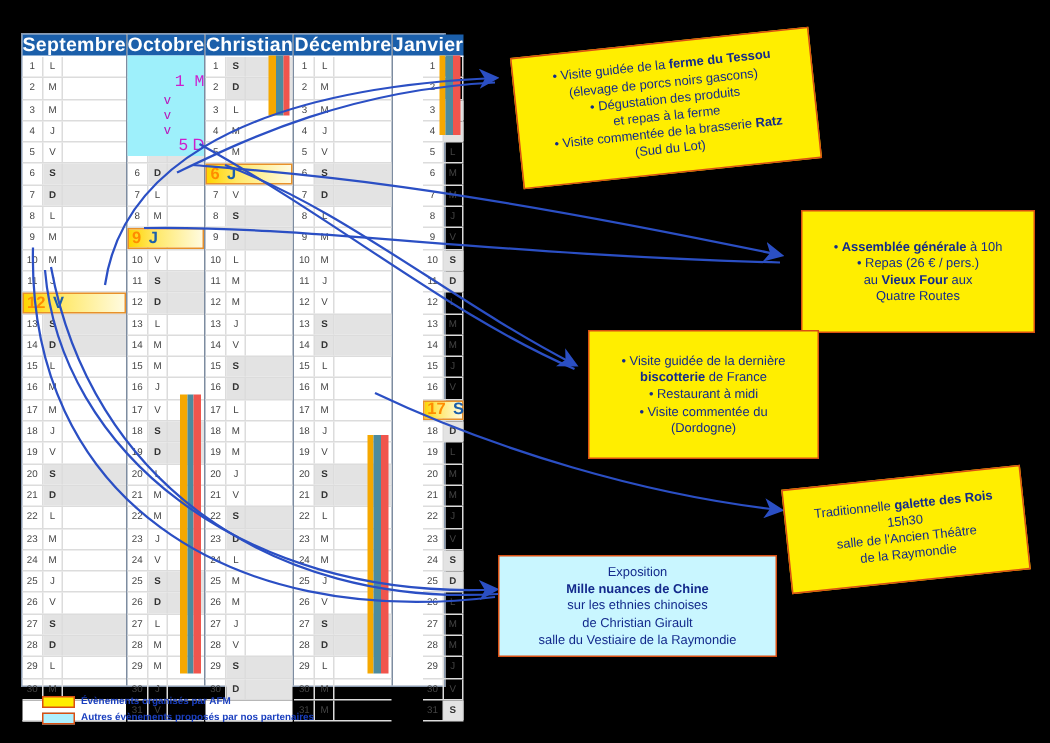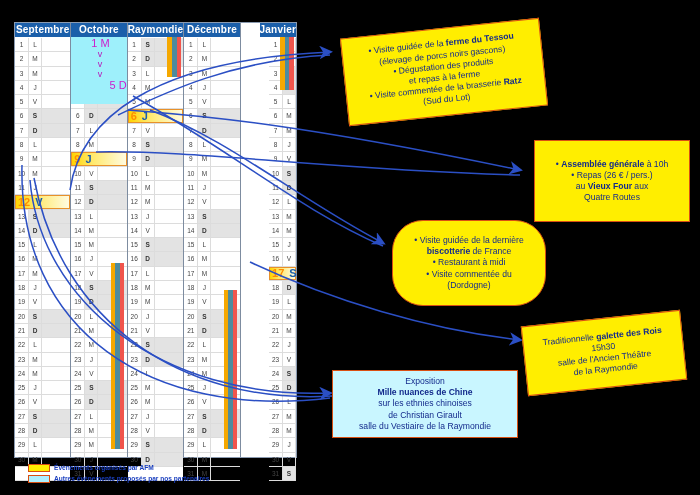--- a/index.html
+++ b/index.html
@@ -5,42 +5,42 @@
   html,body{margin:0;padding:0;background:#000;}
   body{width:700px;height:495px;overflow:hidden;font-family:"Liberation Sans",sans-serif;}
   #stage{position:relative;width:700px;height:495px;background:#000;}
 
   
   #calendar{position:absolute;left:14px;top:22px;width:283px;height:436px;background:#ffffff;border:1px solid #8a9ab0;box-sizing:border-box;}
   .months{display:flex;width:100%;height:100%;}
   .month{flex:1 1 0;display:flex;flex-direction:column;border-right:1px solid #7d8ca0;box-sizing:border-box;position:relative;}
   .month:last-child{border-right:none;align-items:flex-end;}
   .mhead{height:14px;line-height:14px;text-align:center;color:#fff;background:#1b5faa;
-         font-size:10px;font-weight:bold;letter-spacing:.2px;border-bottom:1px solid #fff;}
+         font-size:13px;font-weight:bold;letter-spacing:.2px;border-bottom:1px solid #fff;}
   .rows{flex:1 1 auto;display:flex;flex-direction:column;}
   .row{height:13.3px;display:flex;align-items:stretch;border-bottom:1px solid #dcdcdc;position:relative;}
   .c-num{width:13px;text-align:center;font-size:6.5px;line-height:13px;color:#444;border-right:1px solid #dcdcdc;}
   .c-day{width:12px;text-align:center;font-size:6.5px;line-height:13px;color:#444;border-right:1px solid #dcdcdc;}
   .c-ev{flex:1 1 auto;position:relative;}
   .row.we .c-day,.row.we .c-ev{background:#e3e3e3;}
   .row.we .c-day{font-weight:bold;color:#333;}
   .row.empty{background:#fff;}
   .row.empty .c-num,.row.empty .c-day{border-right:none;}
 
   
   .hl{position:absolute;left:0;top:0;height:100%;width:100%;
       background:linear-gradient(90deg,#ffd400 0%,#ffe866 35%,#fffbe0 100%);
       border:1px solid #e8912a;box-sizing:border-box;display:flex;align-items:center;z-index:3;}
   .hl .n{color:#ff8c00;font-weight:bold;font-size:11px;padding-left:2px;}
   .hl .d{color:#1b5faa;font-weight:bold;font-size:11px;padding-left:5px;}
 
   
   .cyanblk{position:absolute;left:0;top:0;width:100%;z-index:3;background:#9ef0fb;
            border:0;box-sizing:border-box;text-align:center;}
-  .cyanblk .top{font-size:11px;color:#cc1ecc;font-weight:normal;padding-top:0px;text-align:center;padding-left:3px;}
+  .cyanblk .top{font-size:11px;color:#cc1ecc;font-weight:normal;padding-top:12px;text-align:right;padding-left:3px;font-family:Liberation Mono, monospace;}
   .cyanblk .v{font-size:9px;color:#b817b8;line-height:10px;text-align:center;padding-left:2px;}
   .cyanblk .bot{font-size:11px;color:#cc1ecc;text-align:right;padding-left:1px;}
 
   
   .bars{position:absolute;z-index:2;display:flex;}
   .bars i{display:block;height:100%;}
 
   
   .callout{position:absolute;box-sizing:border-box;color:#132a8c;text-align:center;
            font-size:8.6px;line-height:11.2px;z-index:6;}
@@ -405,21 +405,21 @@
             <div class="v">v</div>
             <div class="bot">5  D</div>
           </div>
           <div class="bars" style="top: 240.1px; height: 186.2px; right: 2px; width: 14px;">
             <i style="background: rgb(245, 168, 0); width: 4.6px;"></i>
             <i style="background: rgb(77, 139, 158); width: 4.6px;"></i>
             <i style="background: rgb(240, 85, 77); width: 4.6px;"></i>
           </div>
         </div>
         <div class="month">
-          <div class="mhead">Raymondie</div>
+          <div class="mhead">Christian</div>
           <div class="rows">
             <div class="row we">
               <div class="c-num">1</div>
               <div class="c-day">S</div>
               <div class="c-ev"></div>
             </div>
             <div class="row we">
               <div class="c-num">2</div>
               <div class="c-day">D</div>
               <div class="c-ev"></div>
@@ -950,21 +950,21 @@
 
   <div class="callout yellow" style="left:534px;top:140px;width:156px;height:82px;">
     <div class="inner">
         <div>• <b>Assemblée générale</b> à 10h</div>
         <div>• Repas (26 € / pers.)</div>
         <div>au <b>Vieux Four</b> aux</div>
         <div>Quatre Routes</div>
       </div>
   </div>
 
-  <div class="callout yellow" style="left:392px;top:220px;width:154px;height:86px;border-radius:31px;">
+  <div class="callout yellow" style="left:392px;top:220px;width:154px;height:86px;">
     <div class="inner">
         <div>• Visite guidée de la dernière</div>
         <div><b>biscotterie</b> de France</div>
         <div>• Restaurant à midi</div>
         <div>• Visite commentée du</div>
         <div>(Dordogne)</div>
       </div>
   </div>
 
   <div class="callout yellow" style="left:524px;top:318px;width:160px;height:70px;transform:rotate(-6deg);">

